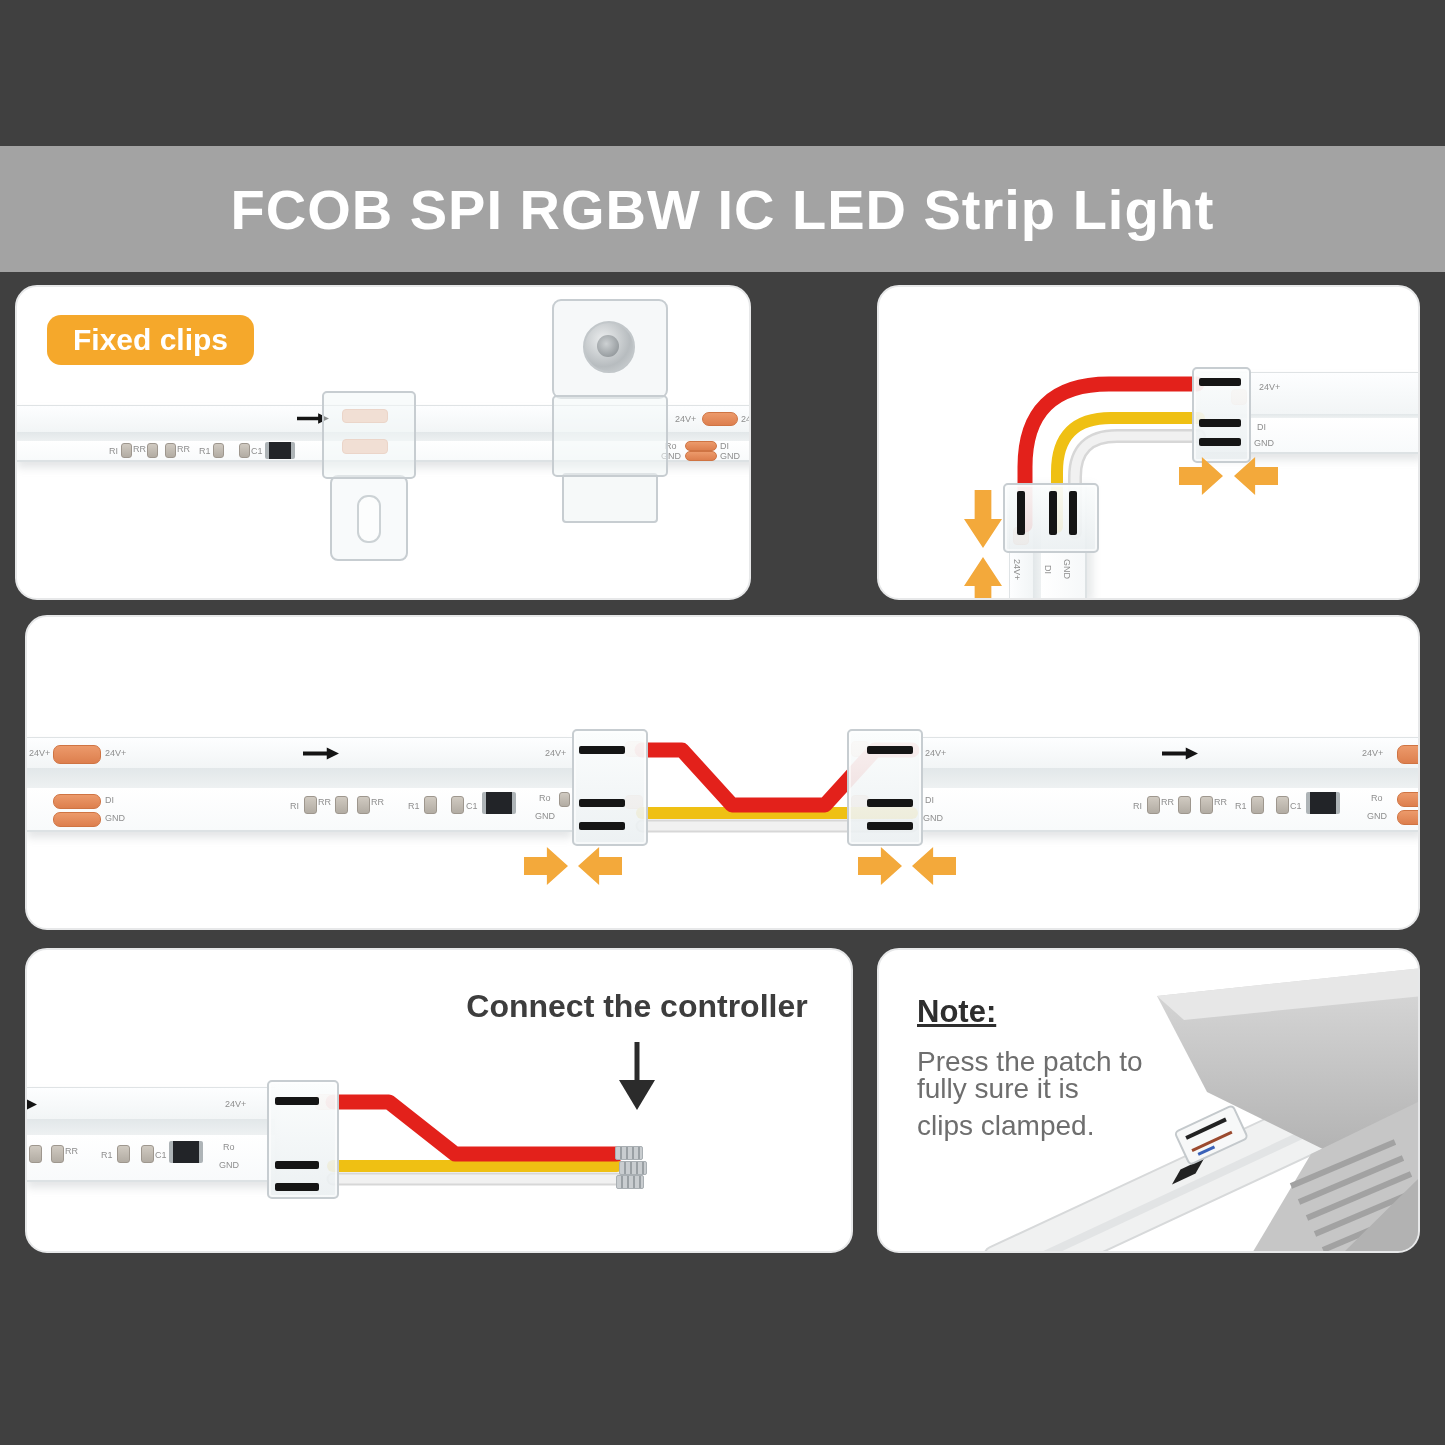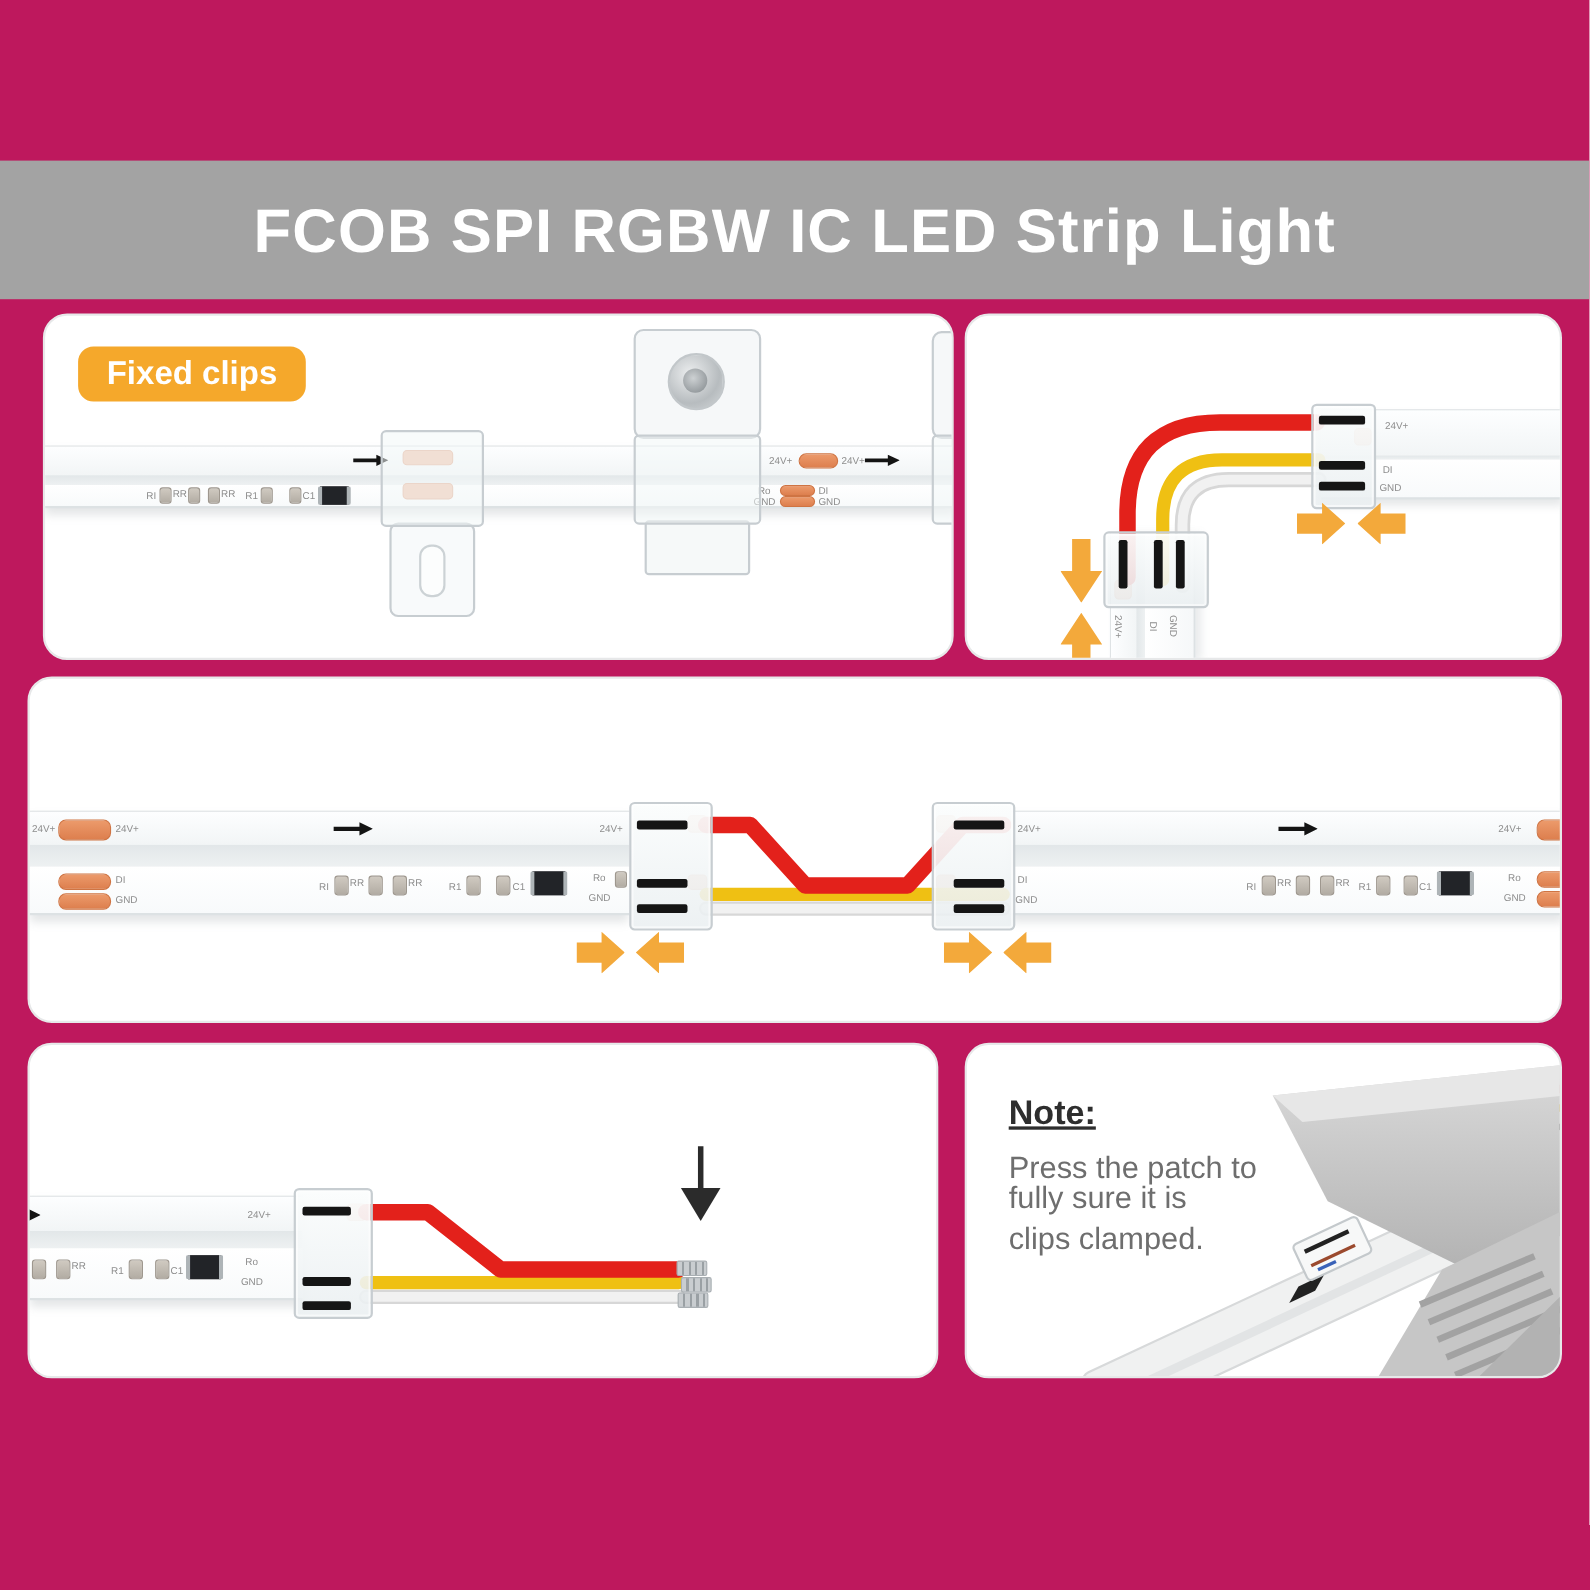--- a/index.html
+++ b/index.html
@@ -1,16 +1,16 @@
 <!DOCTYPE html>
 <html><head>
 <meta charset="utf-8">
 <style>
   html,body{margin:0;padding:0;background:#fff;}
-  .page{position:relative;width:1445px;height:1445px;background:#be185d;overflow:hidden;
+  .page{position:relative;width:1445px;height:1445px;background:#404040;overflow:hidden;
         font-family:"Liberation Sans",sans-serif;}
   
   .banner{position:absolute;left:0;top:146px;width:1445px;height:126px;background:#a3a3a3;
           display:flex;align-items:center;justify-content:center;}
   .banner h1{margin:0;color:#ffffff;font-size:56px;font-weight:bold;letter-spacing:1px;}
   
   .panel{position:absolute;background:#fff;border:2px solid #e7e8e9;border-radius:22px;
          overflow:hidden;box-sizing:border-box;}
   .pill{position:absolute;background:#f5a82b;color:#fff;font-weight:bold;font-size:30px;
         padding:8px 26px;border-radius:14px;white-space:nowrap;z-index:30;}
@@ -75,21 +75,21 @@
 </style>
 </head>
 <body>
 
 <div class="page">
 
   <div class="banner">
     <h1>FCOB SPI RGBW IC LED Strip Light</h1>
   </div>
 
-  <section class="panel" style="left:39px;top:285px;width:828px;height:315px">
+  <section class="panel" style="left:15px;top:285px;width:736px;height:315px">
     <div class="pill" style="left:30px;top:28px">Fixed clips</div>
 
     <div class="sstrip" style="left:0;top:118px;width:828px;height:57px">
       <div class="rt" style="height:27px">
         <div class="barrow" style="left:280px;top:6px;width:32px;height:13px"></div>
         <div class="barrow" style="left:745px;top:6px;width:32px;height:13px"></div>
         <span class="lab" style="left:658px;top:9px">24V+</span>
         <div class="pad" style="left:685px;top:6px;width:34px;height:12px"></div>
         <span class="lab" style="left:724px;top:9px">24V+</span>
       </div>
@@ -261,20 +261,21 @@
     <div class="hpin" style="left:840px;top:182px;width:46px"></div>
     <div class="hpin" style="left:840px;top:205px;width:46px"></div>
 
     <div class="oarr o-right" style="left:497px;top:230px;width:44px;height:38px"></div>
     <div class="oarr o-left" style="left:551px;top:230px;width:44px;height:38px"></div>
     <div class="oarr o-right" style="left:831px;top:230px;width:44px;height:38px"></div>
     <div class="oarr o-left" style="left:885px;top:230px;width:44px;height:38px"></div>
   </section>
 
   <section class="panel" style="left:25px;top:948px;width:828px;height:305px">
+    <div class="heading" style="left:420px;top:38px;width:380px;text-align:center">Connect the controller</div>
 
     <svg class="wsvg" style="z-index:26" width="828" height="305" viewBox="0 0 828 305">
       <line x1="610" y1="92" x2="610" y2="132" stroke="#2b2b2b" stroke-width="5"></line>
       <polygon points="592,130 628,130 610,160" fill="#2b2b2b"></polygon>
     </svg>
 
     <div class="sstrip" style="left:0;top:137px;width:248px;height:95px">
       <div class="rt" style="height:32px">
         <div class="barrow" style="left:-26px;top:9px"></div>
         <span class="lab" style="left:198px;top:12px">24V+</span>

